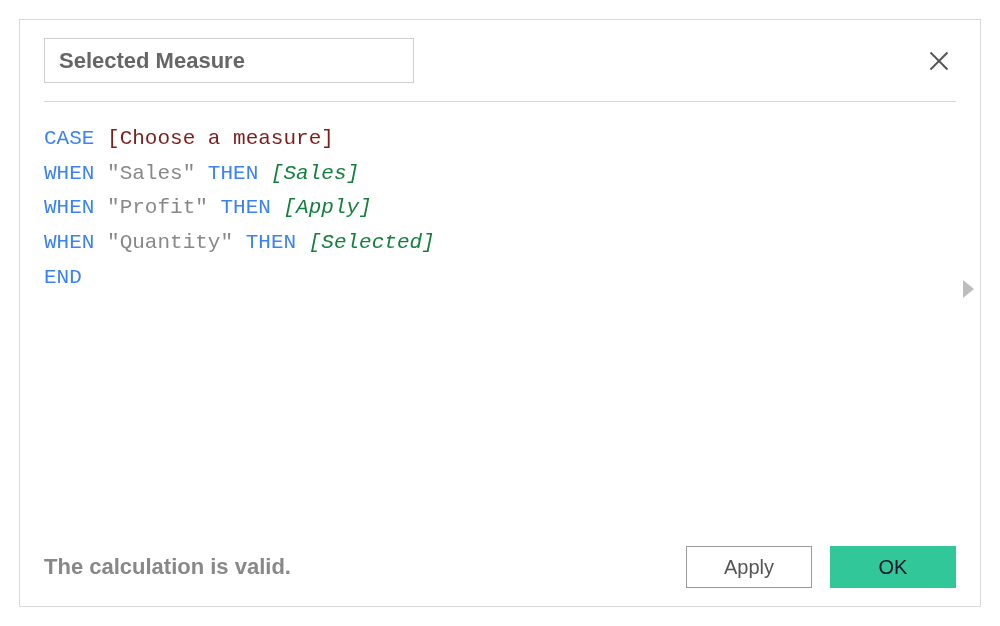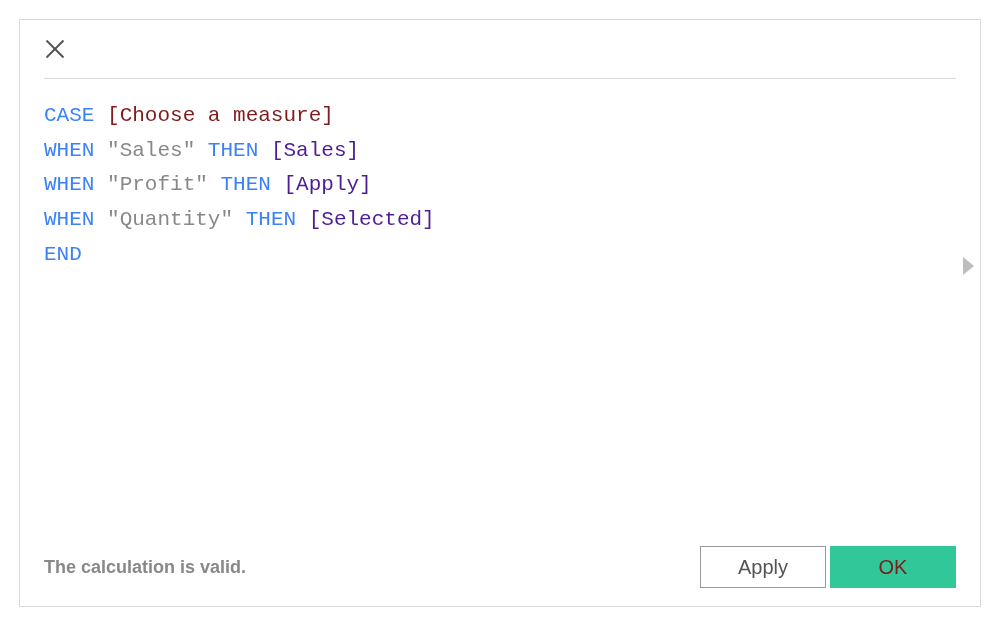--- a/index.html
+++ b/index.html
@@ -73,75 +73,76 @@
       font-family: "Courier New", Courier, monospace;
       font-size: 21px;
       line-height: 1.65;
       white-space: pre;
       color: #333;
       padding-right: 30px;
     }
     .kw { color: #3b82f6; }
     .param { color: #7f1d1d; }
     .str { color: #888; }
-    .field { color: #4c1d95; }
+    .field { color: #15803d; font-style: italic; }
 
     .expand-arrow {
       position: absolute;
       right: -18px;
       top: 158px;
       width: 0;
       height: 0;
       border-top: 9px solid transparent;
       border-bottom: 9px solid transparent;
       border-left: 11px solid #bdbdbd;
       cursor: pointer;
     }
 
     .footer-row {
       display: flex;
       align-items: center;
       justify-content: space-between;
       margin-top: 10px;
     }
     .status-text {
-      font-size: 18px;
+      font-size: 22px;
       font-weight: 600;
       color: #888;
     }
     .button-group {
       display: flex;
-      gap: 4px;
+      gap: 18px;
     }
     .btn {
       min-width: 126px;
       height: 42px;
       font-size: 20px;
       border: none;
       cursor: pointer;
       display: flex;
       align-items: center;
       justify-content: center;
     }
     .btn-apply {
       background: #fff;
       color: #555;
       border: 1px solid #999;
     }
     .btn-ok {
       background: #32c798;
-      color: #7f1d1d;
+      color: #0f172a;
     }
   </style>
 </head>
 <body>
 
 <div class="dialog">
 
   <div class="header-row">
+    <input class="name-input" type="text" value="Selected Measure" style="">
     <div class="close-icon"></div>
   </div>
 
   <div class="divider"></div>
 
   <div class="editor-wrap">
     <div class="editor"><span class="kw">CASE</span> <span class="param">[Choose a measure]</span>
 <span class="kw">WHEN</span> <span class="str">"Sales"</span> <span class="kw">THEN</span> <span class="field">[Sales]</span>
 <span class="kw">WHEN</span> <span class="str">"Profit"</span> <span class="kw">THEN</span> <span class="field">[Apply]</span>
 <span class="kw">WHEN</span> <span class="str">"Quantity"</span> <span class="kw">THEN</span> <span class="field">[Selected]</span>

